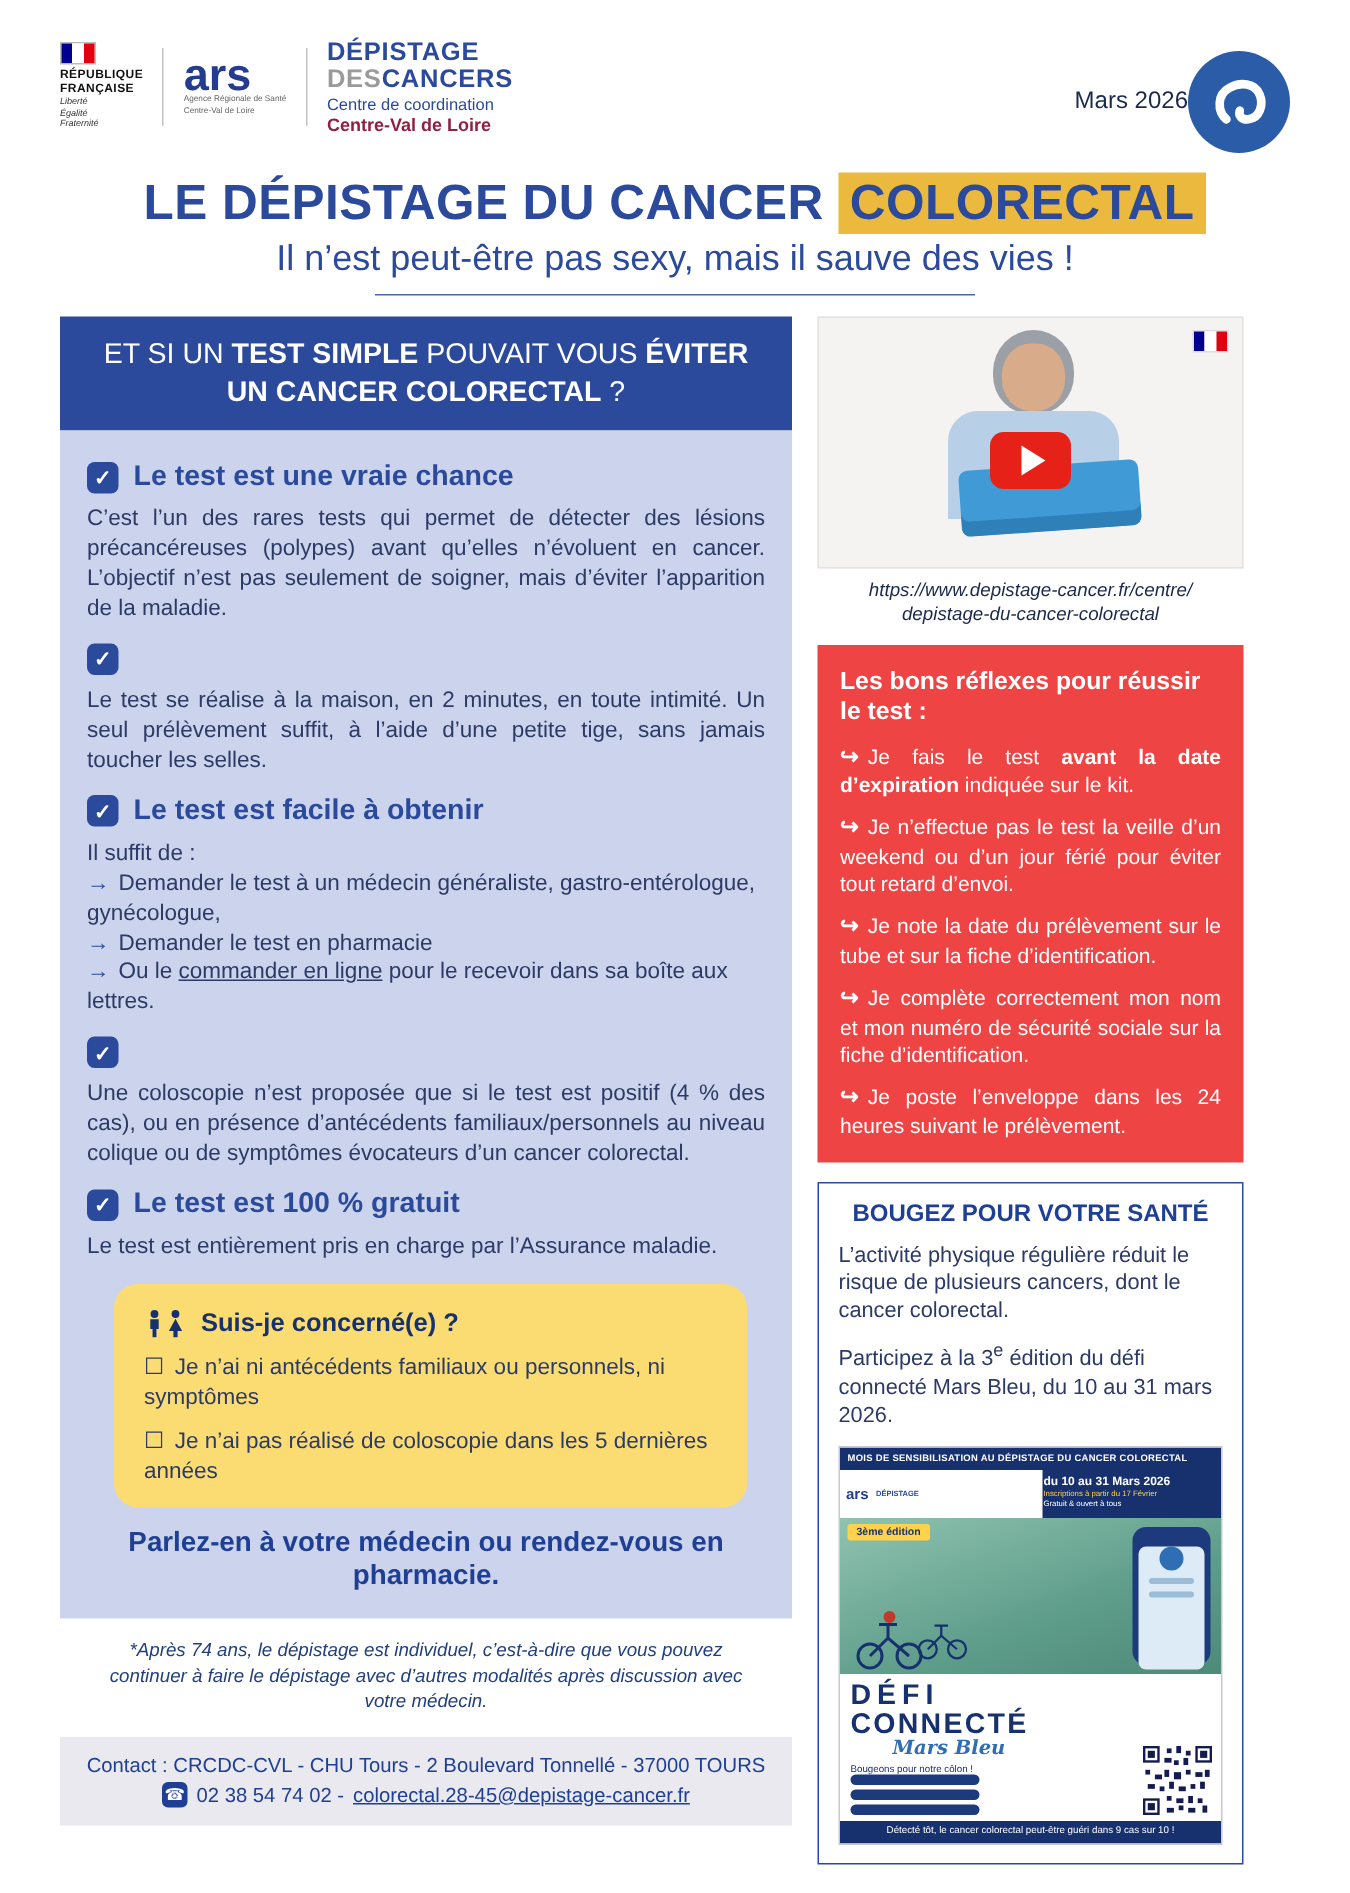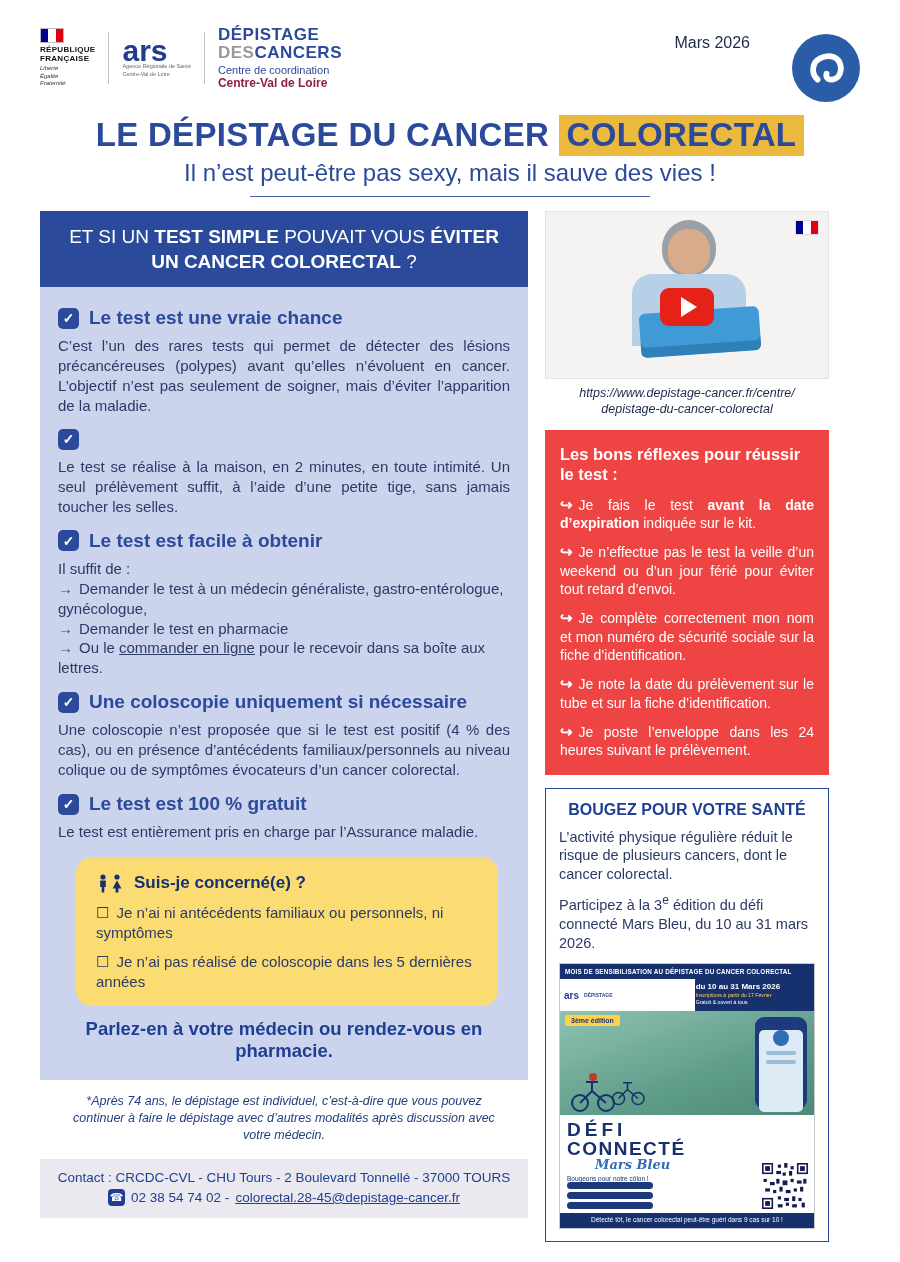--- a/index.html
+++ b/index.html
@@ -20,21 +20,21 @@
   .ars { display:flex; flex-direction:column; }
   .ars-word { font-size:30px; font-weight:bold; color:#243c8f; line-height:.85; }
   .ars-sub, .ars-sub2 { font-size:5.5px; color:#666; line-height:1.3; }
   .dep { display:flex; flex-direction:column; line-height:1.08; }
   .dep1 { font-size:17px; font-weight:bold; color:#2b4a9b; letter-spacing:.5px; }
   .dep2 { font-size:17px; font-weight:bold; letter-spacing:.5px; }
   .dep2 .gray { font-style:normal; color:#9a9a9a; }
   .dep2 .blue { font-style:normal; color:#2b4a9b; }
   .dep3 { font-size:11px; color:#2b4a9b; margin-top:2px; }
   .dep4 { font-size:12px; font-weight:bold; color:#8f2042; }
-  .head-right { display:flex; align-items:flex-start; gap:42px; padding-top:8px; }
+  .head-right { display:flex; align-items:center; padding-top:8px; }
   .date { font-size:16px; color:#1b2a4a; }
   .colon-badge { width:68px; height:68px; border-radius:50%; background:#2a5ca8; display:flex; align-items:center; justify-content:center; }
 
   
   .title-block { text-align:center; margin-top:14px; }
   .title-block h1 { font-size:33px; font-weight:bold; color:#2b4a9b; letter-spacing:.3px; }
   .hl { background:#eab93d; color:#2b4a9b; padding:1px 8px 3px; }
   .title-block h2 { font-size:24px; font-weight:normal; color:#2b4a9b; margin-top:5px; }
   .subtitle-rule { width:400px; height:1px; background:#2b4a9b; margin:9px auto 0; opacity:.85; }
 
@@ -215,21 +215,20 @@
           </div>
           <p class="body-p">Il suffit de :</p>
           <p class="bullet"><span class="arrow">→</span><span>Demander le test à un médecin généraliste, gastro-entérologue, gynécologue,</span></p>
           <p class="bullet"><span class="arrow">→</span><span>Demander le test en pharmacie</span></p>
           <p class="bullet"><span class="arrow">→</span><span>Ou le </span><a class="inline-link">commander en ligne</a><span> pour le recevoir dans sa boîte aux lettres.</span></p>
         </div>
 
         <div class="sec">
           <div class="sec-head">
             <span class="chk">✓</span>
-            <span>Une coloscopie uniquement si nécessaire</span>
           </div>
           <p class="body-p">Une coloscopie n’est proposée que si le test est positif (4 % des cas), ou en présence d’antécédents familiaux/personnels au niveau colique ou de symptômes évocateurs d’un cancer colorectal.</p>
         </div>
 
         <div class="sec">
           <div class="sec-head">
             <span class="chk">✓</span>
             <span>Le test est 100 % gratuit</span>
           </div>
           <p class="body-p">Le test est entièrement pris en charge par l’Assurance maladie.</p>
@@ -282,22 +281,22 @@
       </div>
       <p class="caption">
         <span>https://www.depistage-cancer.fr/centre/</span><br>
         <span>depistage-du-cancer-colorectal</span>
       </p>
 
       <div class="tips">
         <div class="tips-title">Les bons réflexes pour réussir le test :</div>
         <p class="tip"><span class="tip-arrow">↪</span><span>Je fais le test </span><b>avant la date d’expiration</b><span> indiquée sur le kit.</span></p>
         <p class="tip"><span class="tip-arrow">↪</span><span>Je n’effectue pas le test la veille d’un weekend ou d’un jour férié pour éviter tout retard d’envoi.</span></p>
+        <p class="tip"><span class="tip-arrow">↪</span><span>Je note la date du prélèvement sur le tube et sur la fiche d’identification.</span></p>
         <p class="tip"><span class="tip-arrow">↪</span><span>Je complète correctement mon nom et mon numéro de sécurité sociale sur la fiche d’identification.</span></p>
-        <p class="tip"><span class="tip-arrow">↪</span><span>Je note la date du prélèvement sur le tube et sur la fiche d’identification.</span></p>
         <p class="tip"><span class="tip-arrow">↪</span><span>Je poste l’enveloppe dans les 24 heures suivant le prélèvement.</span></p>
       </div>
 
       <div class="bougez">
         <div class="bougez-title">BOUGEZ POUR VOTRE SANTÉ</div>
         <p class="bougez-p">L’activité physique régulière réduit le risque de plusieurs cancers, dont le cancer colorectal.</p>
         <p class="bougez-p"><span>Participez à la 3</span><sup>e</sup><span> édition du défi connecté Mars Bleu, du 10 au 31 mars 2026.</span></p>
 
         <div class="poster">
           <div class="poster-top">MOIS DE SENSIBILISATION AU DÉPISTAGE DU CANCER COLORECTAL</div>

